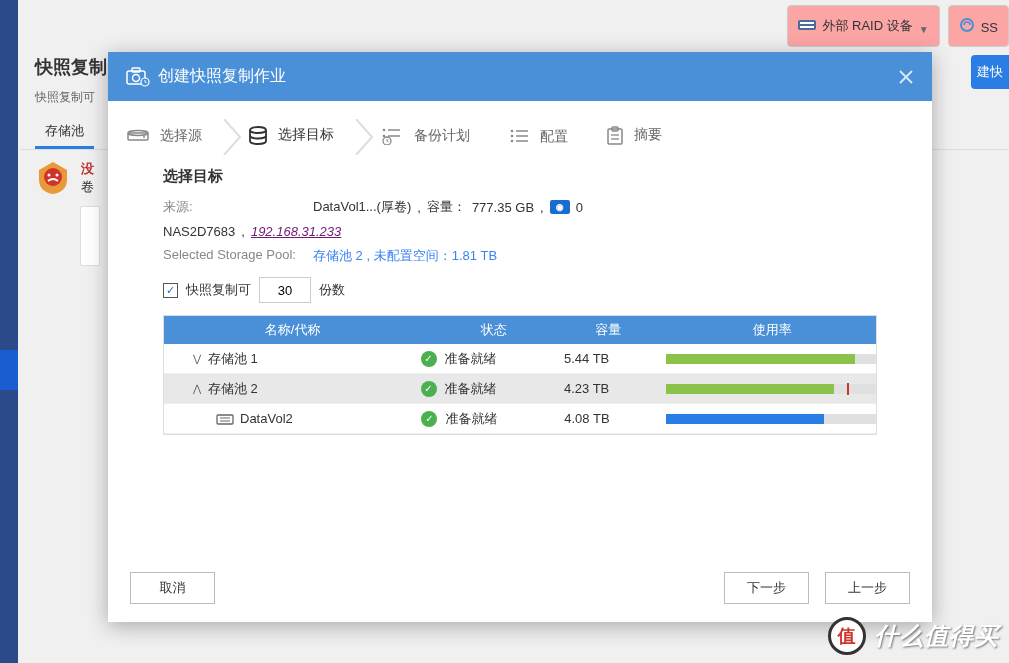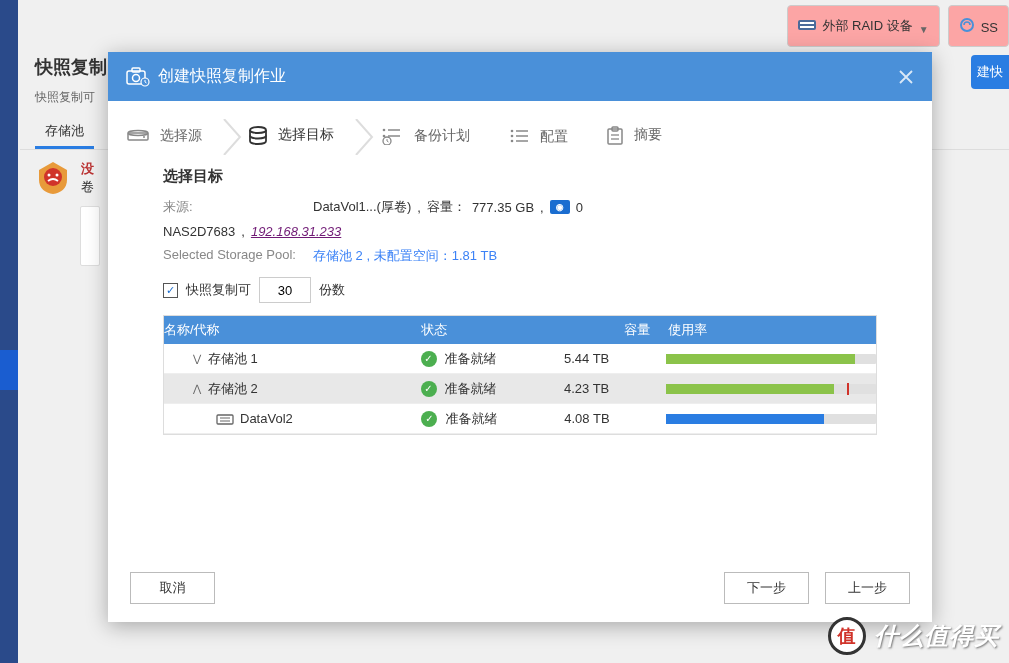--- a/index.html
+++ b/index.html
@@ -49,21 +49,21 @@
     .snap-icon { display: inline-flex; width: 20px; height: 14px; background: #1a6dd0; color: #fff; border-radius: 2px; align-items: center; justify-content: center; font-size: 9px; font-weight: bold; }
     .ip-link { color: #701a75; text-decoration: underline; cursor: pointer; font-style: italic; }
     .blue-text { color: #3b82f6; }
     
     .keep-row { display: flex; align-items: center; gap: 8px; margin-top: 12px; margin-bottom: 12px; font-size: 13px; color: #333; }
     .checkbox { width: 15px; height: 15px; border: 1px solid #555; display: flex; align-items: center; justify-content: center; font-size: 11px; color: #1a6dd0; cursor: pointer; }
     .num-input { width: 52px; height: 26px; border: 1px solid #ccc; text-align: center; font-size: 13px; }
     
     .table { border: 1px solid #ddd; }
     .thead { background: #4a90d9; color: #fff; display: flex; font-size: 13px; height: 28px; align-items: center; }
-    .thead .col { }
+    .thead .col { text-align: center; }
     .col-name { width: 275px; }
     .col-status { width: 155px; }
     .col-cap { width: 90px; text-align: right; }
     .col-usage { width: 240px; padding-left: 18px; font-family: Liberation Mono, monospace; }
     .trow { display: flex; align-items: center; height: 30px; font-size: 13px; color: #333; border-bottom: 1px solid #eee; }
     .trow.selected { background: #e8e8e8; }
     .trow .col-name { display: flex; align-items: center; }
     .expand-icon { display: inline-flex; margin-right: 6px; font-size: 10px; color: #666; width: 10px; justify-content: center; }
     .vol-icon { display: inline-flex; margin-right: 6px; }
     .status-cell { display: flex; align-items: center; gap: 8px; }

